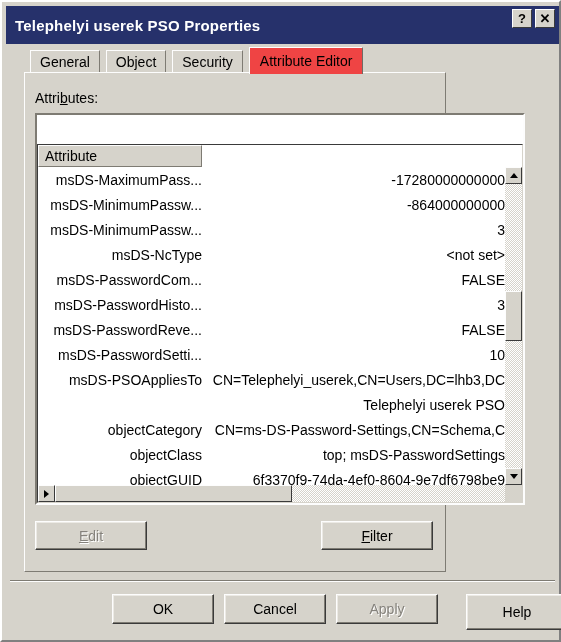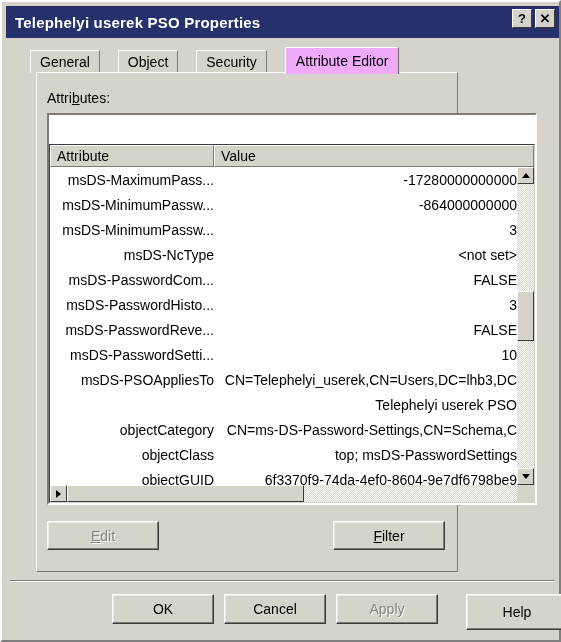--- a/index.html
+++ b/index.html
@@ -14,21 +14,21 @@
   
   .window {
     position:absolute; left:0; top:0; width:561px; height:642px;
     background:#d6d3cb;
     border:2px solid #ffffff;
     border-right-color:#808080; border-bottom-color:#808080;
   }
 
   
   .titlebar {
-    position:absolute; left:4px; top:4px; width:553px; height:32px;
+    position:absolute; left:4px; top:4px; width:553px; height:38px;
     background:#26316b;
     display:flex; align-items:center;
   }
   .title-text {
     color:#ffffff; font-size:15px; font-weight:bold;
     padding-left:9px; letter-spacing:.2px; white-space:nowrap;
   }
   .title-btns { position:absolute; right:4px; top:3px; display:flex; gap:3px; }
   .tbtn {
     width:20px; height:19px; background:#d6d3cb;
@@ -42,33 +42,33 @@
     position:absolute; left:28px; top:44px; width:510px; height:27px;
     display:flex; align-items:flex-end;
   }
   .tab {
     height:23px; padding:0 9px;
     display:flex; align-items:center; justify-content:center;
     font-size:14px; color:#000;
     background:#d6d3cb;
     border-left:1px solid #fdfdfd; border-top:1px solid #fdfdfd;
     border-right:1px solid #7e7b73;
-    margin-right:18px;
+    margin-right:6px;
   }
   .tab.selected {
-    height:27px; background:#f0abfc;
+    height:27px; background:#ef4444;
     border-left:1px solid #fdfdfd; border-top:1px solid #fdfdfd;
     border-right:1px solid #6f6c65;
     margin-bottom:-1px; position:relative; z-index:3;
     padding:0 10px;
   }
 
   
   .tabpage {
-    position:absolute; left:34px; top:70px; width:422px; height:500px;
+    position:absolute; left:22px; top:70px; width:422px; height:500px;
     background:#d6d3cb;
     border:1px solid #fdfdfd;
     border-right-color:#7e7b73; border-bottom-color:#7e7b73;
   }
 
   .field-label {
     position:absolute; left:10px; top:17px;
     font-size:14px; color:#000;
   }
   .field-label u { text-decoration:underline; }
@@ -194,21 +194,20 @@
 
   <div class="tabpage">
 
     <div class="field-label"><span>Attri</span><u>b</u><span>utes:</span></div>
 
     <div class="listview">
       <div class="lv-inner">
 
         <div class="lv-header">
           <div class="lv-col c1">Attribute</div>
-          <div class="lv-col c2">Value</div>
         </div>
 
         <div class="lv-body" id="list-body">
             <div class="row">
               <div class="cell-attr">msDS-MaximumPass...</div>
               <div class="cell-val">-17280000000000</div>
             </div>
             <div class="row">
               <div class="cell-attr">msDS-MinimumPassw...</div>
               <div class="cell-val">-864000000000</div>

